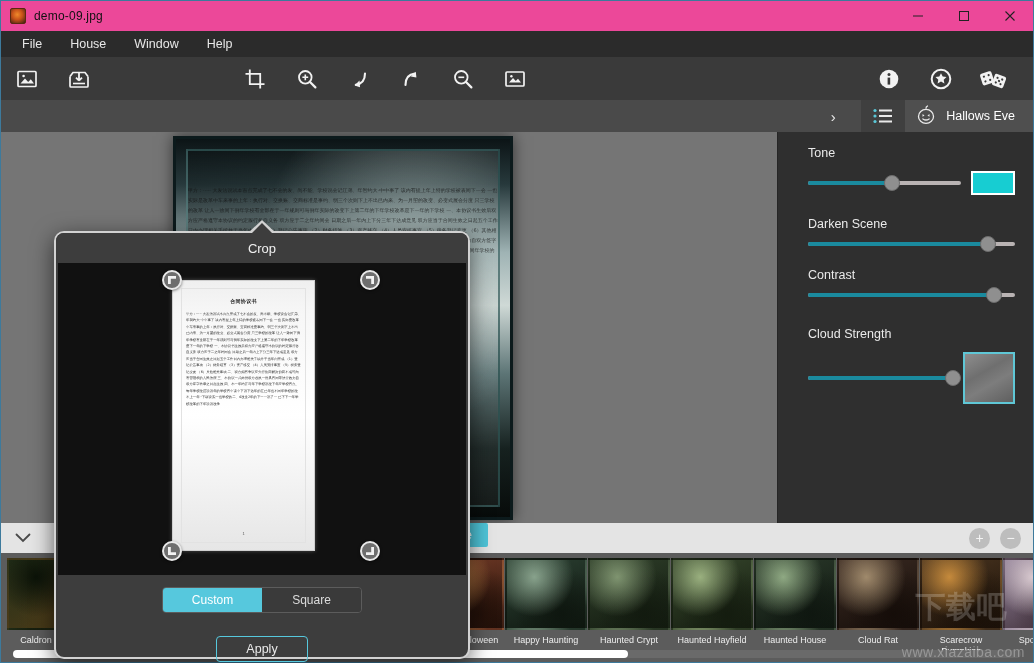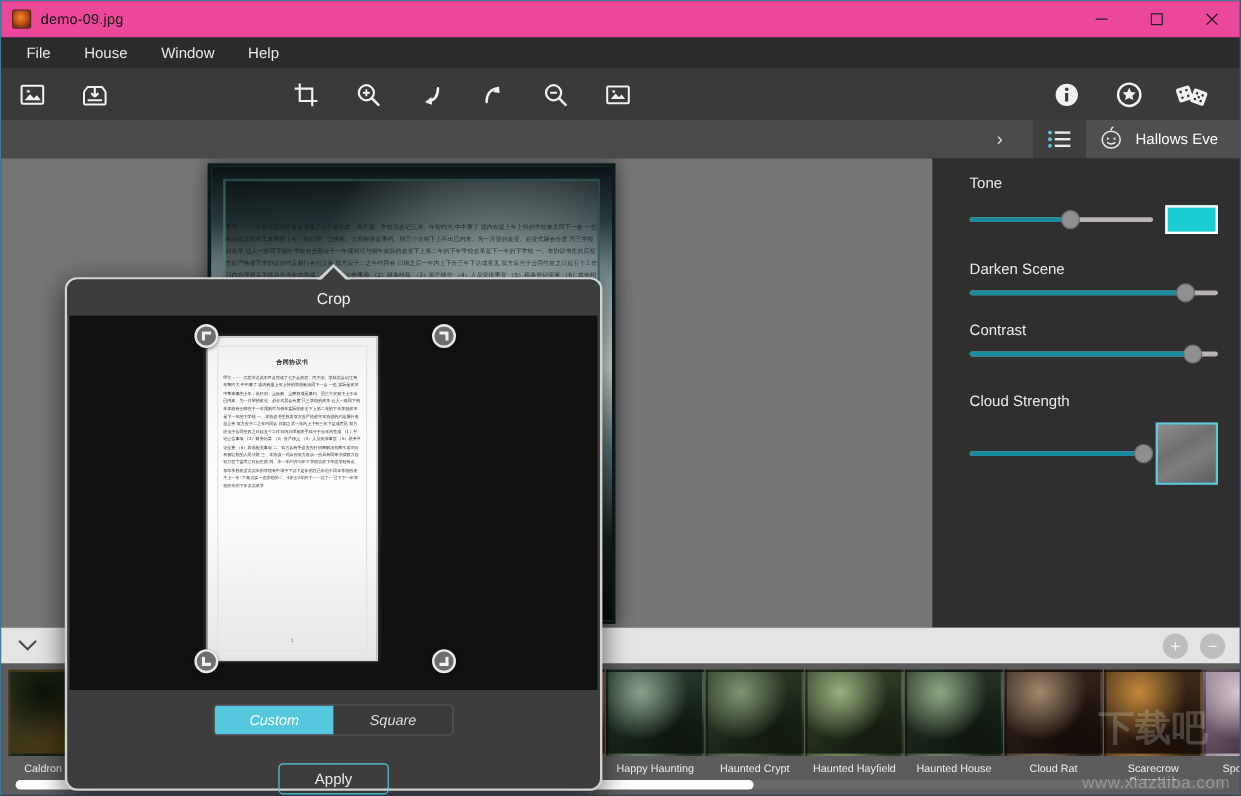--- a/index.html
+++ b/index.html
@@ -126,21 +126,21 @@
   }
   .swatch-cloud {
     width: 52px; height: 52px; flex: 0 0 auto; border: 2px solid #5fc7d6;
     background: linear-gradient(150deg, #8e8e8e 0%, #6f6f6f 38%, #7d7d7d 60%, #5f5f5f 100%);
   }
   .ctrl.cloud .slider-row { align-items: center; }
   .ctrl.cloud { margin-top: 30px; }
 
   
   .crop-dialog {
-    position: absolute; left: 53px; top: 99px; width: 448px; height: 428px;
+    position: absolute; left: 53px; top: 99px; width: 416px; height: 428px;
     background: #3d3d3d; border: 2px solid #d2d2d2; border-radius: 10px;
     box-shadow: 0 6px 22px rgba(0,0,0,.6); z-index: 40; overflow: visible;
   }
   .crop-pointer {
     position: absolute; top: -13px; left: 50%; transform: translateX(-50%);
     width: 0; height: 0; border-left: 14px solid transparent; border-right: 14px solid transparent;
     border-bottom: 13px solid #d2d2d2;
   }
   .crop-pointer:after {
     content: ""; position: absolute; left: -11px; top: 3px;
@@ -190,21 +190,21 @@
   .h-bl { left: 104px; top: 278px; }
   .h-br { left: 302px; top: 278px; }
   .h-tl i { clip-path: polygon(0 0, 100% 0, 100% 35%, 35% 35%, 35% 100%, 0 100%); }
   .h-tr i { clip-path: polygon(0 0, 100% 0, 100% 100%, 65% 100%, 65% 35%, 0 35%); }
   .h-bl i { clip-path: polygon(0 0, 35% 0, 35% 65%, 100% 65%, 100% 100%, 0 100%); }
   .h-br i { clip-path: polygon(65% 0, 100% 0, 100% 100%, 0 100%, 0 65%, 65% 65%); }
 
   .crop-footer { padding: 12px 0 0; }
   .ratio-toggle {
     width: 200px; margin: 0 auto; display: flex; height: 26px;
-    border-radius: 4px; overflow: hidden; border: 1px solid #5c5c5c; font-style: italic;
+    border-radius: 4px; overflow: hidden; border: 1px solid #5c5c5c;
   }
   .ratio-btn {
     flex: 1 1 50%; display: flex; align-items: center; justify-content: center;
     font-size: 12px; color: #dcdcdc; background: #3a3a3a;
   }
   .ratio-btn.active { background: #56c8dd; color: #ffffff; }
   .apply-btn {
     width: 92px; height: 26px; margin: 23px auto 0; border: 1px solid #56c8dd;
     border-radius: 4px; background: transparent; color: #eaeaea; font-size: 12.5px;
     display: flex; align-items: center; justify-content: center;

